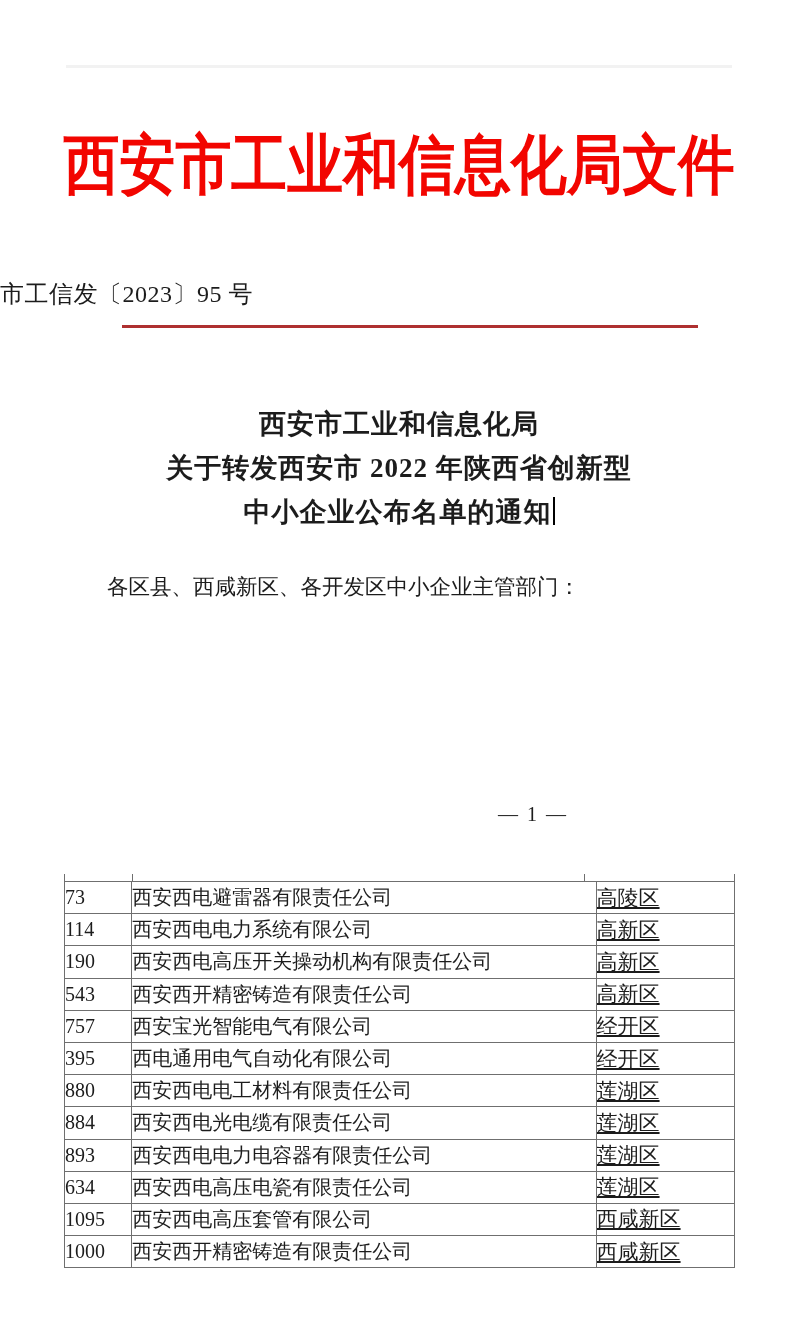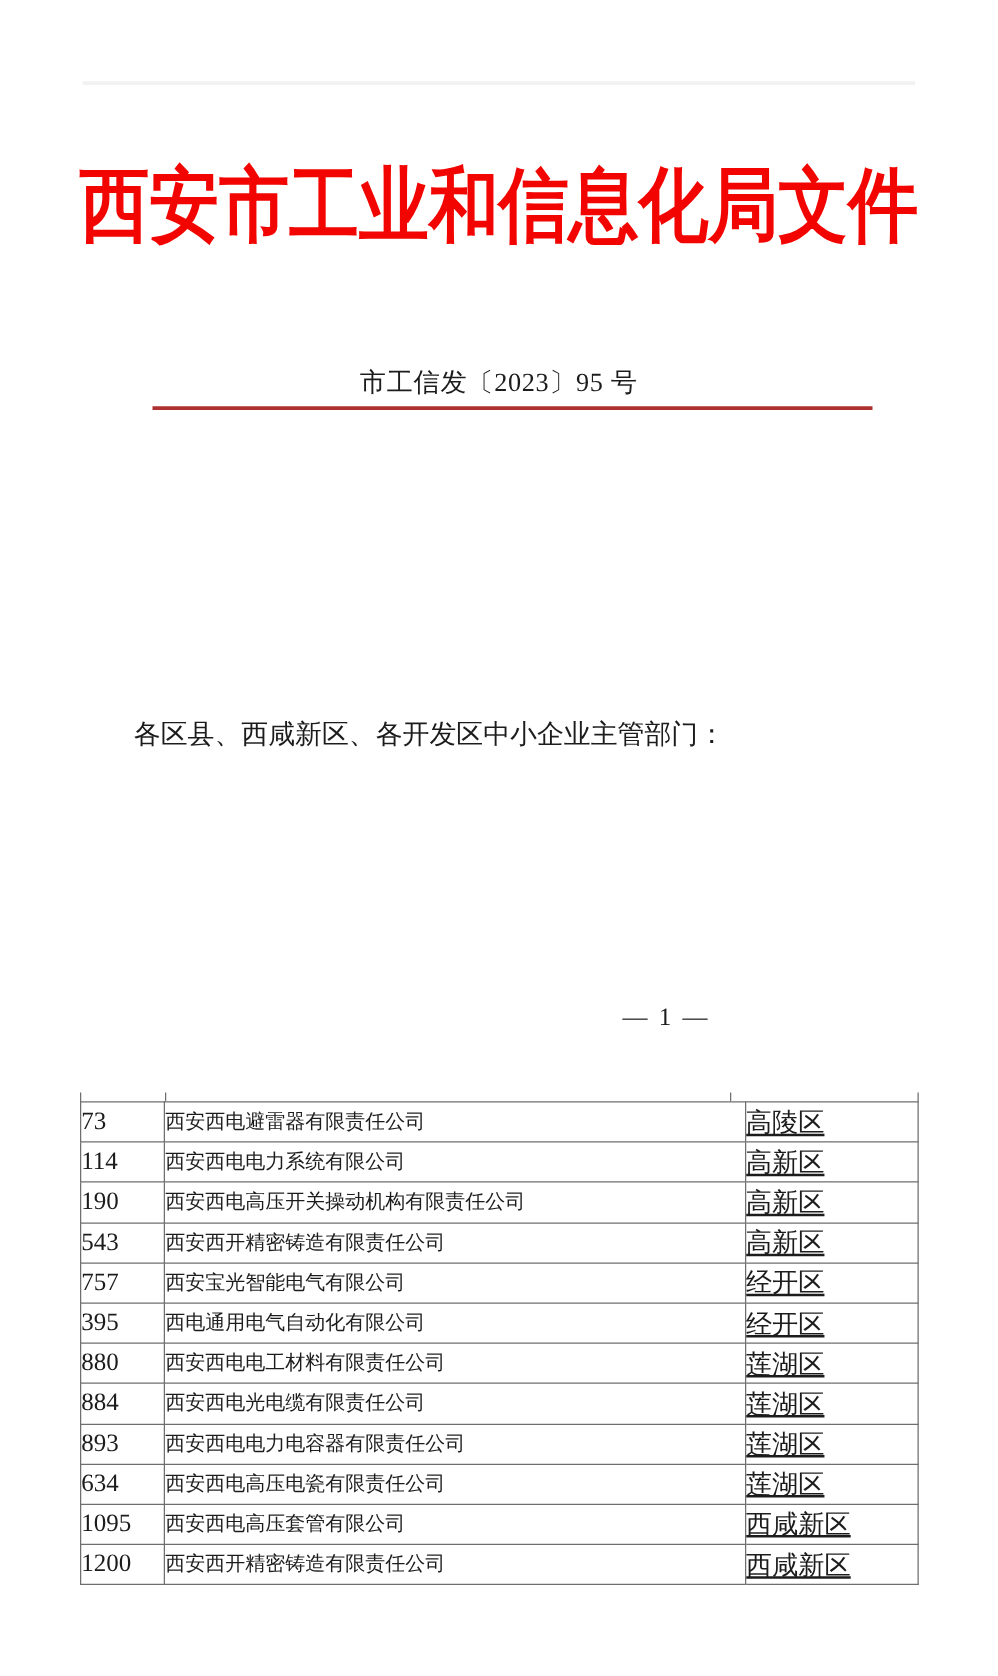--- a/index.html
+++ b/index.html
@@ -33,24 +33,23 @@
     line-height: 78px;
     font-weight: bold;
     color: var(--header-red, #f20500);
     white-space: nowrap;
     transform: scaleX(0.86);
     transform-origin: 50% 50%;
     letter-spacing: 0;
   }
   .doc-number {
     position: absolute;
-    left: 0; top: 292px;
-    width: 798px;
-    text-align: center;
-    font-size: 21px;
+    left: 0; top: 280px;
+    width: 798px;
+    font-size: 24px;
     line-height: 28px;
     letter-spacing: 0.5px;
   }
   .red-rule {
     position: absolute;
     left: 122px; top: 325px;
     width: 576px; height: 3px;
     background: var(--rule-red, #ae3030);
   }
   .doc-title {
@@ -127,36 +126,43 @@
   table.company-table td {
     border: 1px solid var(--table-border, #6f6f6f);
     height: 31.2px;
     padding: 0;
     overflow: hidden;
     white-space: nowrap;
     vertical-align: middle;
     margin-left: 42px;
   }
   td.col-num   { width: 66px;  font-size: 20px; padding-left: 8px; }
-  td.col-company { width: 462px; font-size: 16px; padding-left: 10px; }
+  td.col-company { width: 462px; font-size: 20px; padding-left: 10px; }
   td.col-district { width: 137px; font-size: 21px; padding-left: 9px; text-decoration: underline; }
 </style>
 </head>
 <body>
 
 <div class="page">
 
   <div class="top-rule"></div>
 
   <div class="red-header">西安市工业和信息化局文件</div>
 
   <div class="doc-number">市工信发〔2023〕95 号</div>
 
   <div class="red-rule"></div>
 
+  <div class="doc-title">
+    <div>西安市工业和信息化局</div>
+    <div>关于转发西安市 2022 年陕西省创新型</div>
+    <div>
+      <span>中小企业公布名单的通知</span><span class="cursor"></span>
+    </div>
+  </div>
 
   <div class="salutation">各区县、西咸新区、各开发区中小企业主管部门：</div>
 
 
   <div class="page-number">— 1 —</div>
 
   <div class="table-sliver">
     <div class="stub stub-1"></div>
     <div class="stub stub-2"></div>
   </div>
@@ -213,20 +219,20 @@
         <td class="col-num">634</td>
         <td class="col-company">西安西电高压电瓷有限责任公司</td>
         <td class="col-district">莲湖区</td>
       </tr>
         <tr>
         <td class="col-num">1095</td>
         <td class="col-company">西安西电高压套管有限公司</td>
         <td class="col-district">西咸新区</td>
       </tr>
         <tr>
-        <td class="col-num">1200</td>
+        <td class="col-num">1000</td>
         <td class="col-company">西安西开精密铸造有限责任公司</td>
         <td class="col-district">西咸新区</td>
       </tr>
       </tbody>
   </table>
 
 </div>
 
 </body></html>

